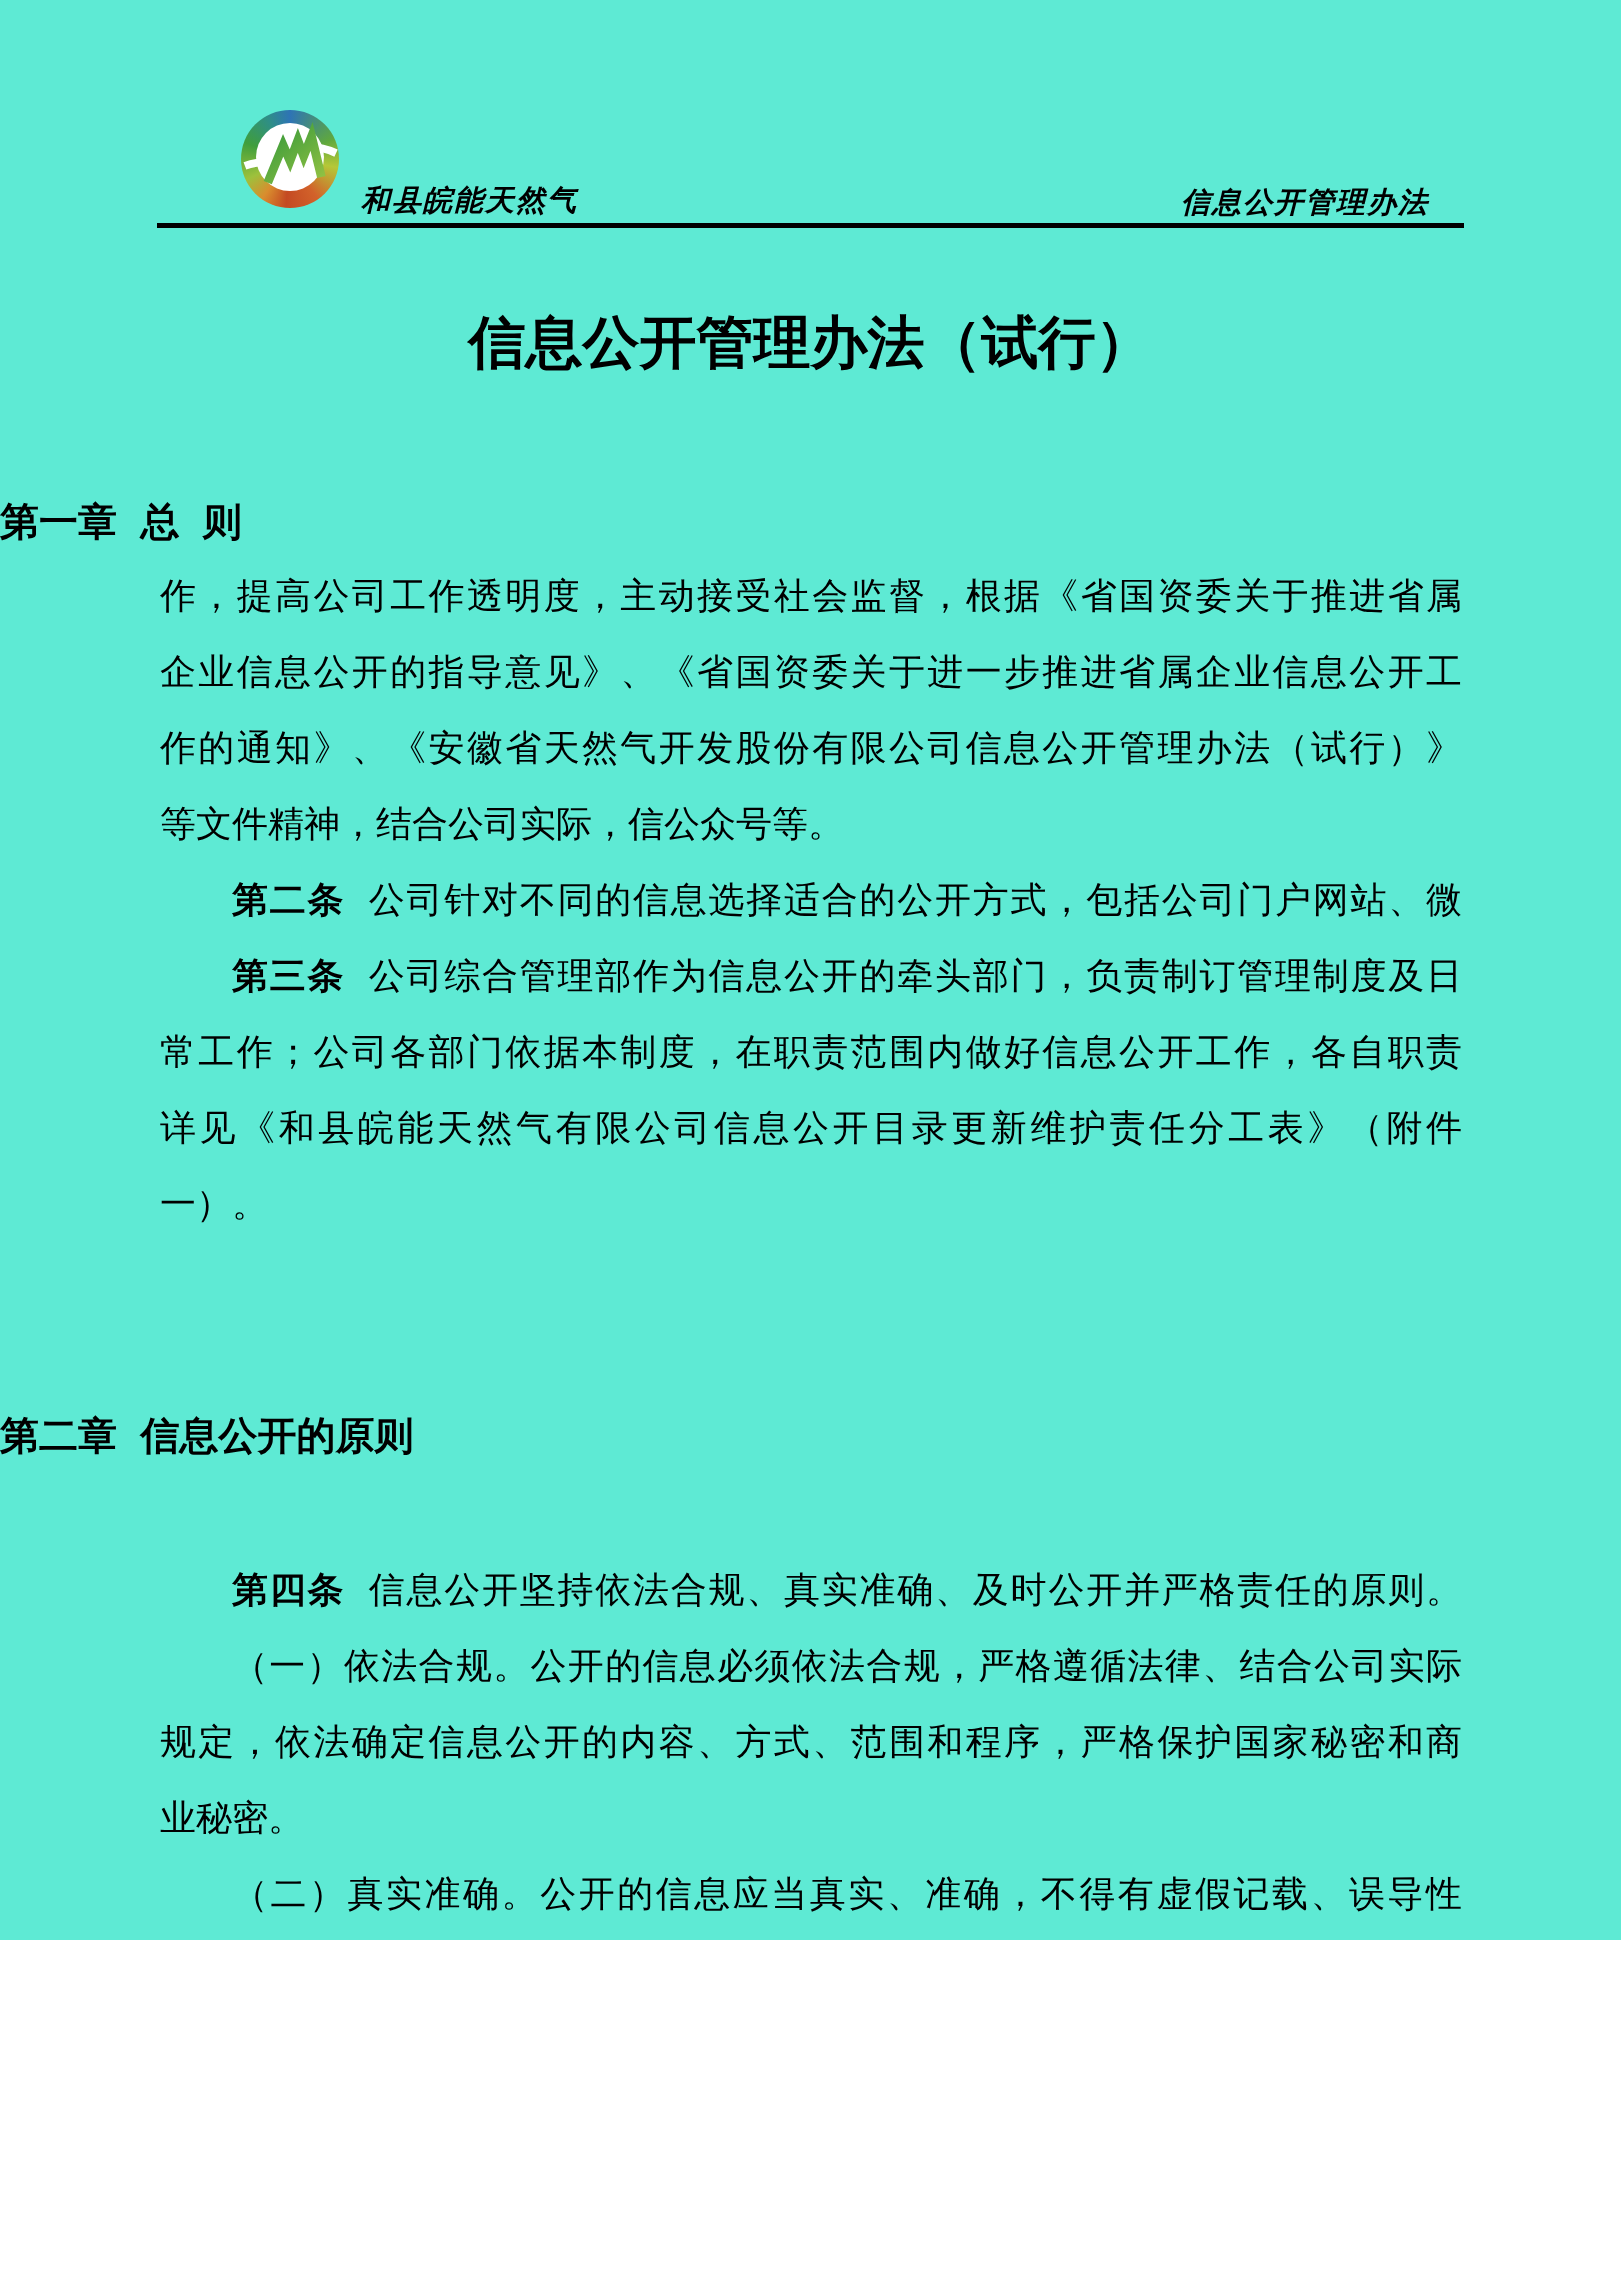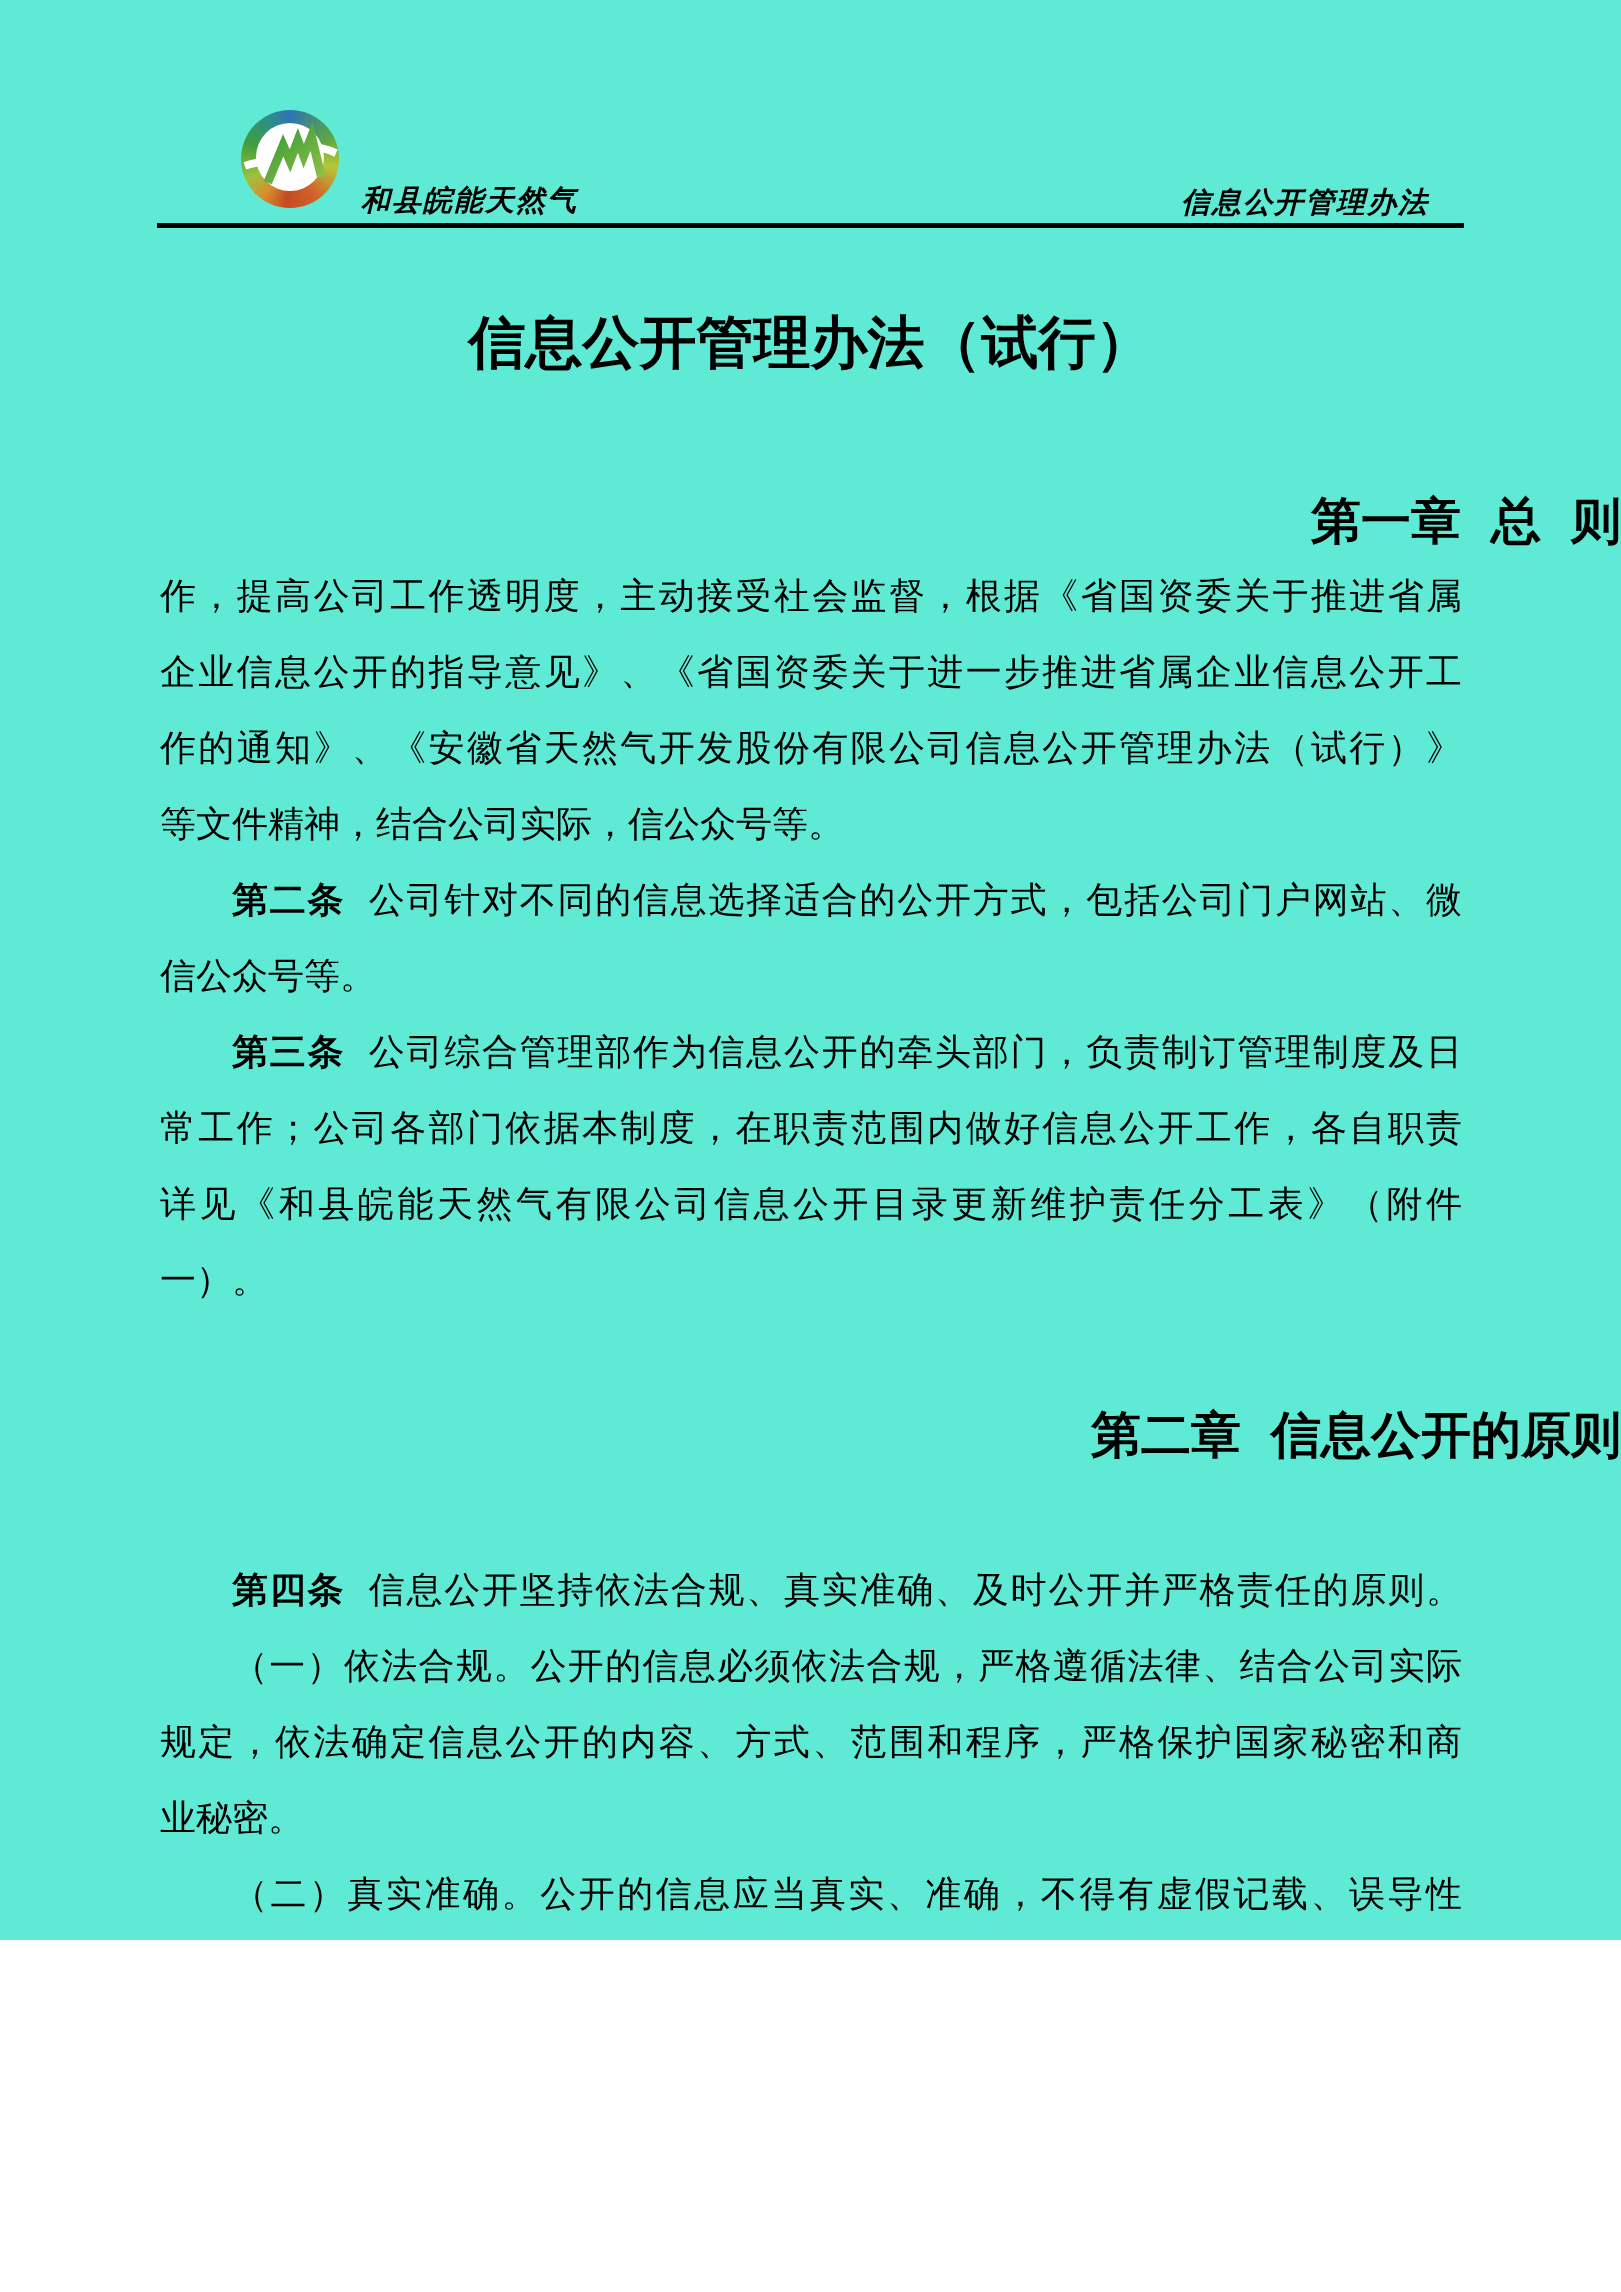--- a/index.html
+++ b/index.html
@@ -39,21 +39,21 @@
     position:absolute;left:157px;right:157px;top:223px;height:4.9px;
     background:#000;
   }
   
   .doc-title{
     position:absolute;left:0;right:0;top:306px;
     text-align:center;font-size:57px;font-weight:bold;line-height:82px;
   }
   .chapter{
     position:absolute;left:0;right:0;
-    text-align:right;font-size:50px;font-weight:bold;line-height:74px;
+    text-align:left;font-size:39px;font-weight:bold;line-height:74px;
   }
   .ch1{top:488px;}
   .ch2{top:1402px;}
   
   .body-block{
     position:absolute;left:160px;width:1302px;
     font-size:36px;line-height:76px;
   }
   .b1{top:561px;}
   .b2{top:1555px;}
@@ -95,21 +95,20 @@
   <div class="doc-title">信息公开管理办法（试行）</div>
 
   <div class="chapter ch1">第一章 总 则</div>
 
   <div class="body-block b1">
     <div class="line fill"><b></b><span>作，提高公司工作透明度，主动接受社会监督，根据《省国资委关于推进省属</span></div>
     <div class="line fill"><b></b><span>企业信息公开的指导意见》、《省国资委关于进一步推进省属企业信息公开工</span></div>
     <div class="line fill"><b></b><span>作的通知》、《安徽省天然气开发股份有限公司信息公开管理办法（试行）》</span></div>
     <div class="line"><b></b><span>等文件精神，结合公司实际，信公众号等。</span></div>
     <div class="line ind fill"><b>第二条</b><span> 公司针对不同的信息选择适合的公开方式，包括公司门户网站、微</span></div>
-    <div class="line"><b></b><span>信公众号等。</span></div>
     <div class="line ind fill"><b>第三条</b><span> 公司综合管理部作为信息公开的牵头部门，负责制订管理制度及日</span></div>
     <div class="line fill"><b></b><span>常工作；公司各部门依据本制度，在职责范围内做好信息公开工作，各自职责</span></div>
     <div class="line fill"><b></b><span>详见《和县皖能天然气有限公司信息公开目录更新维护责任分工表》（附件</span></div>
     <div class="line"><b></b><span>一）。</span></div>
   </div>
 
   <div class="chapter ch2">第二章 信息公开的原则</div>
 
   <div class="body-block b2">
     <div class="line ind fill"><b>第四条</b><span> 信息公开坚持依法合规、真实准确、及时公开并严格责任的原则。</span></div>

